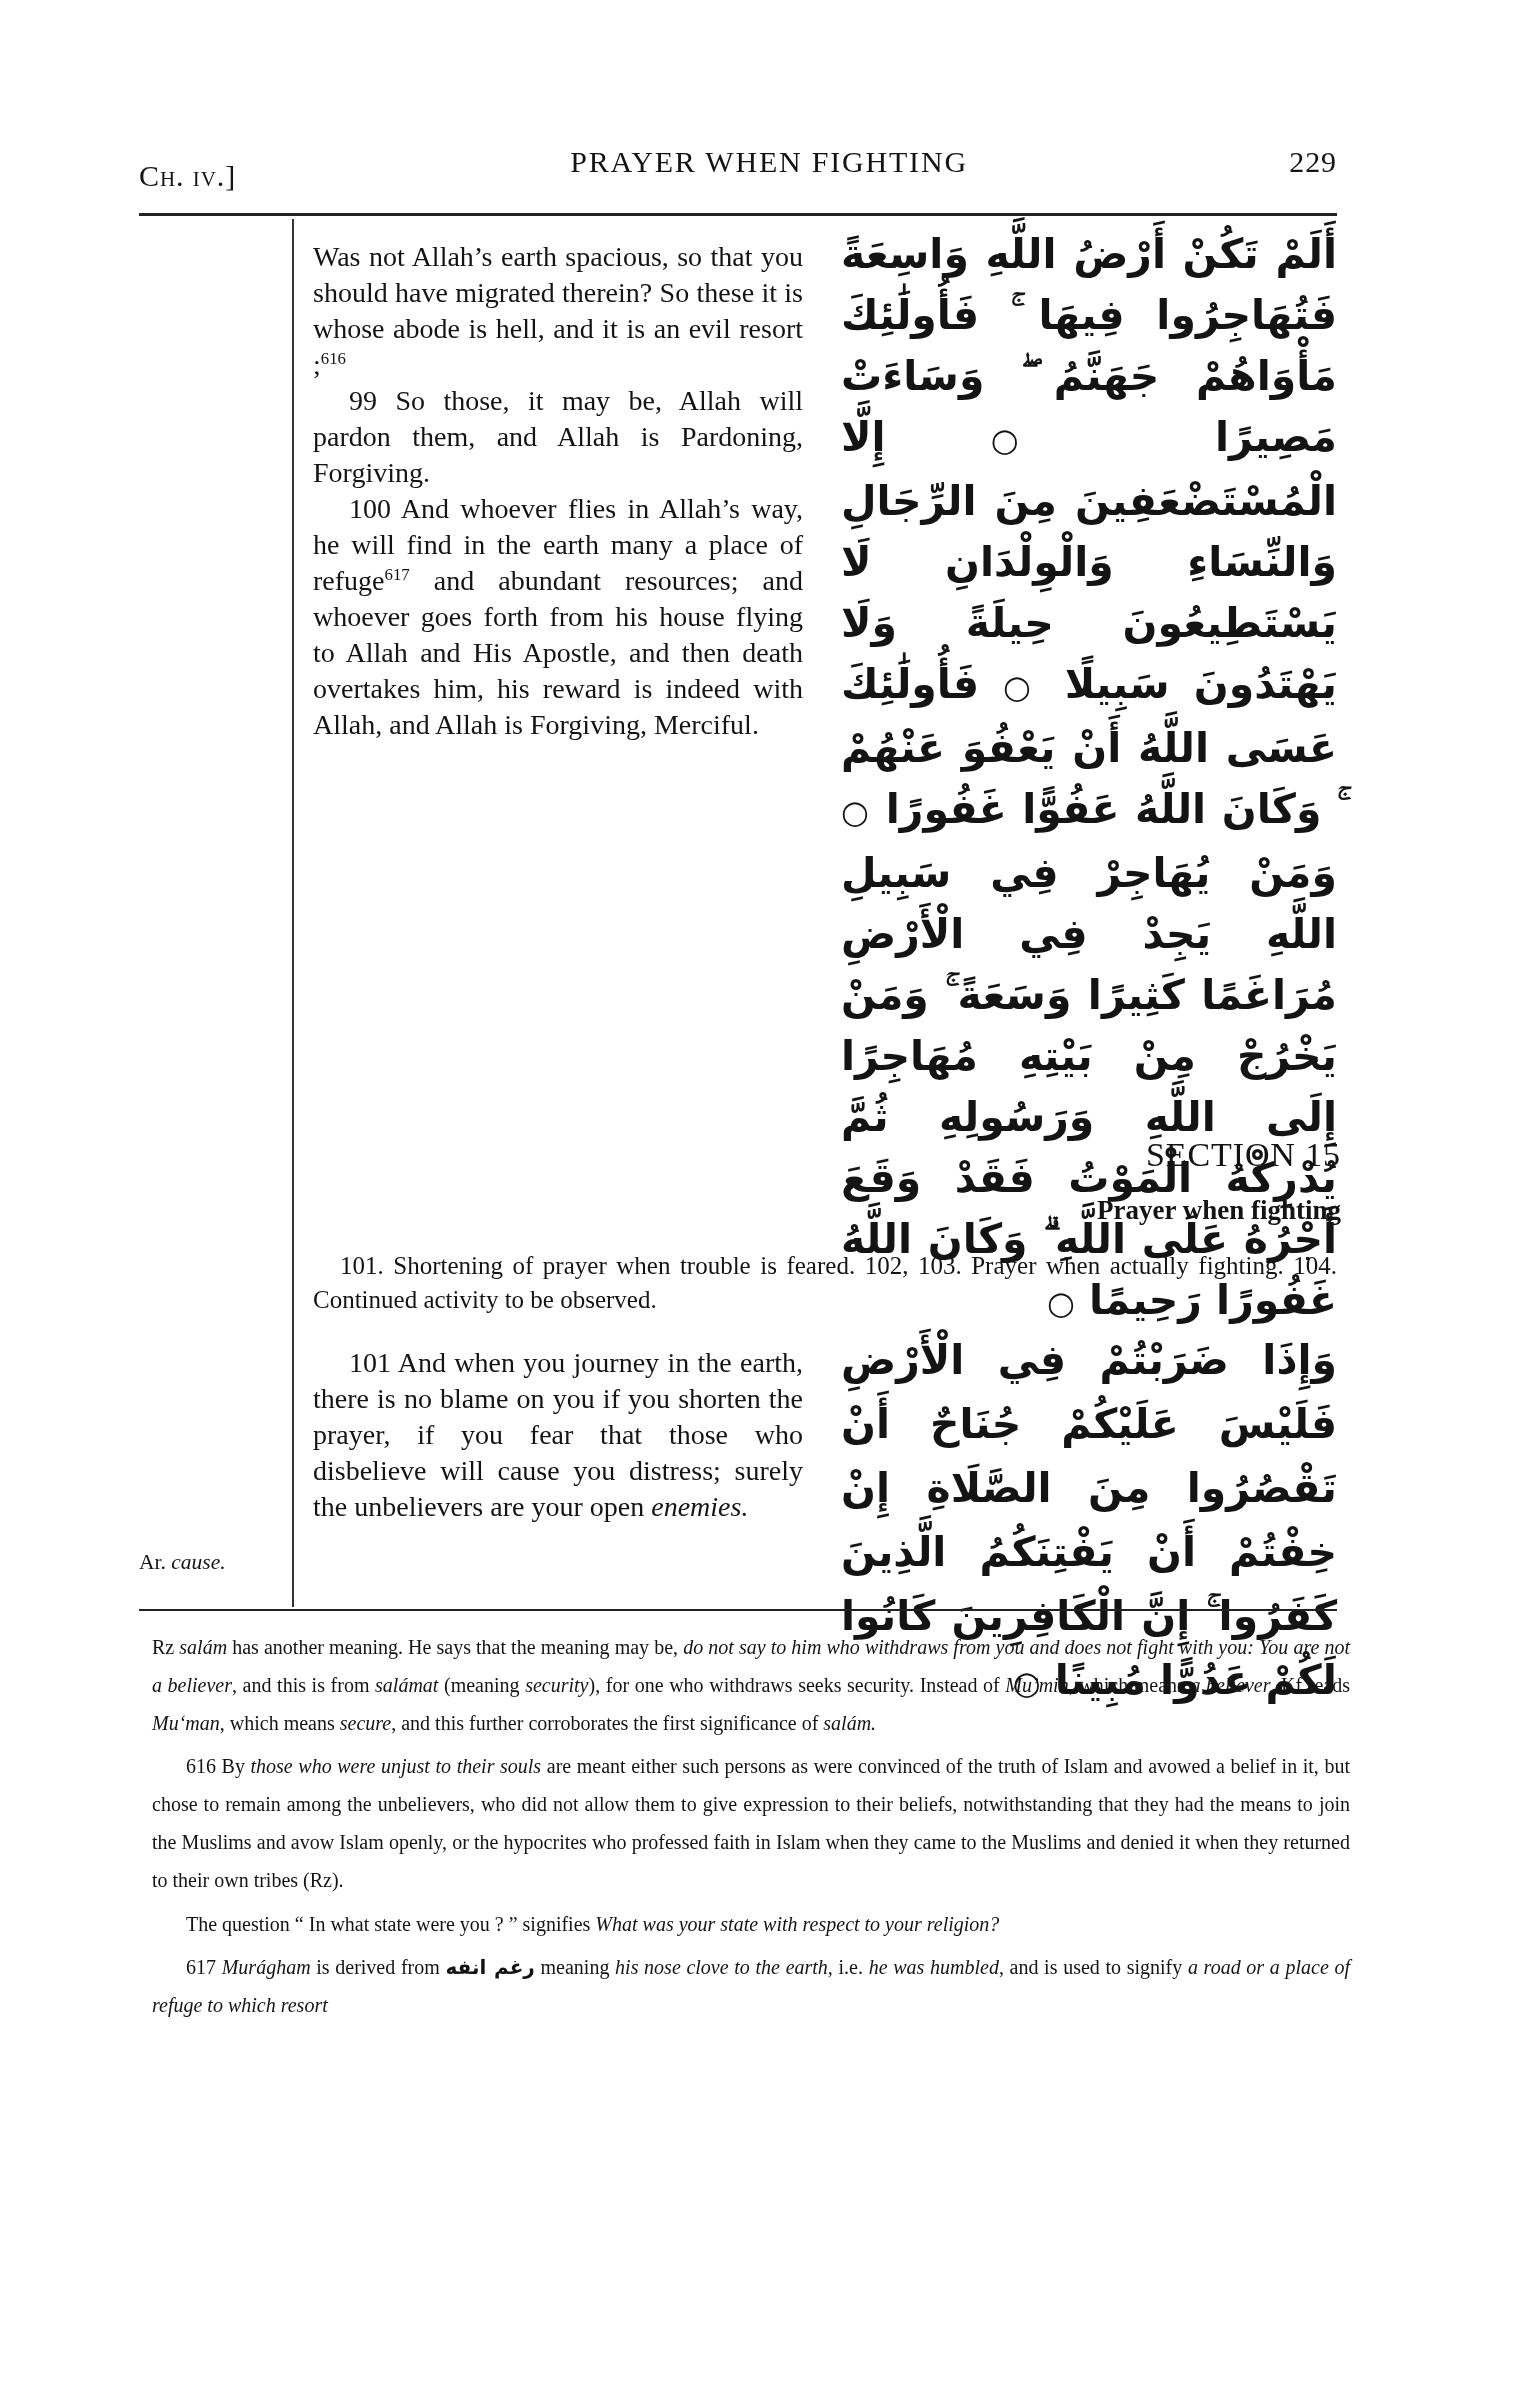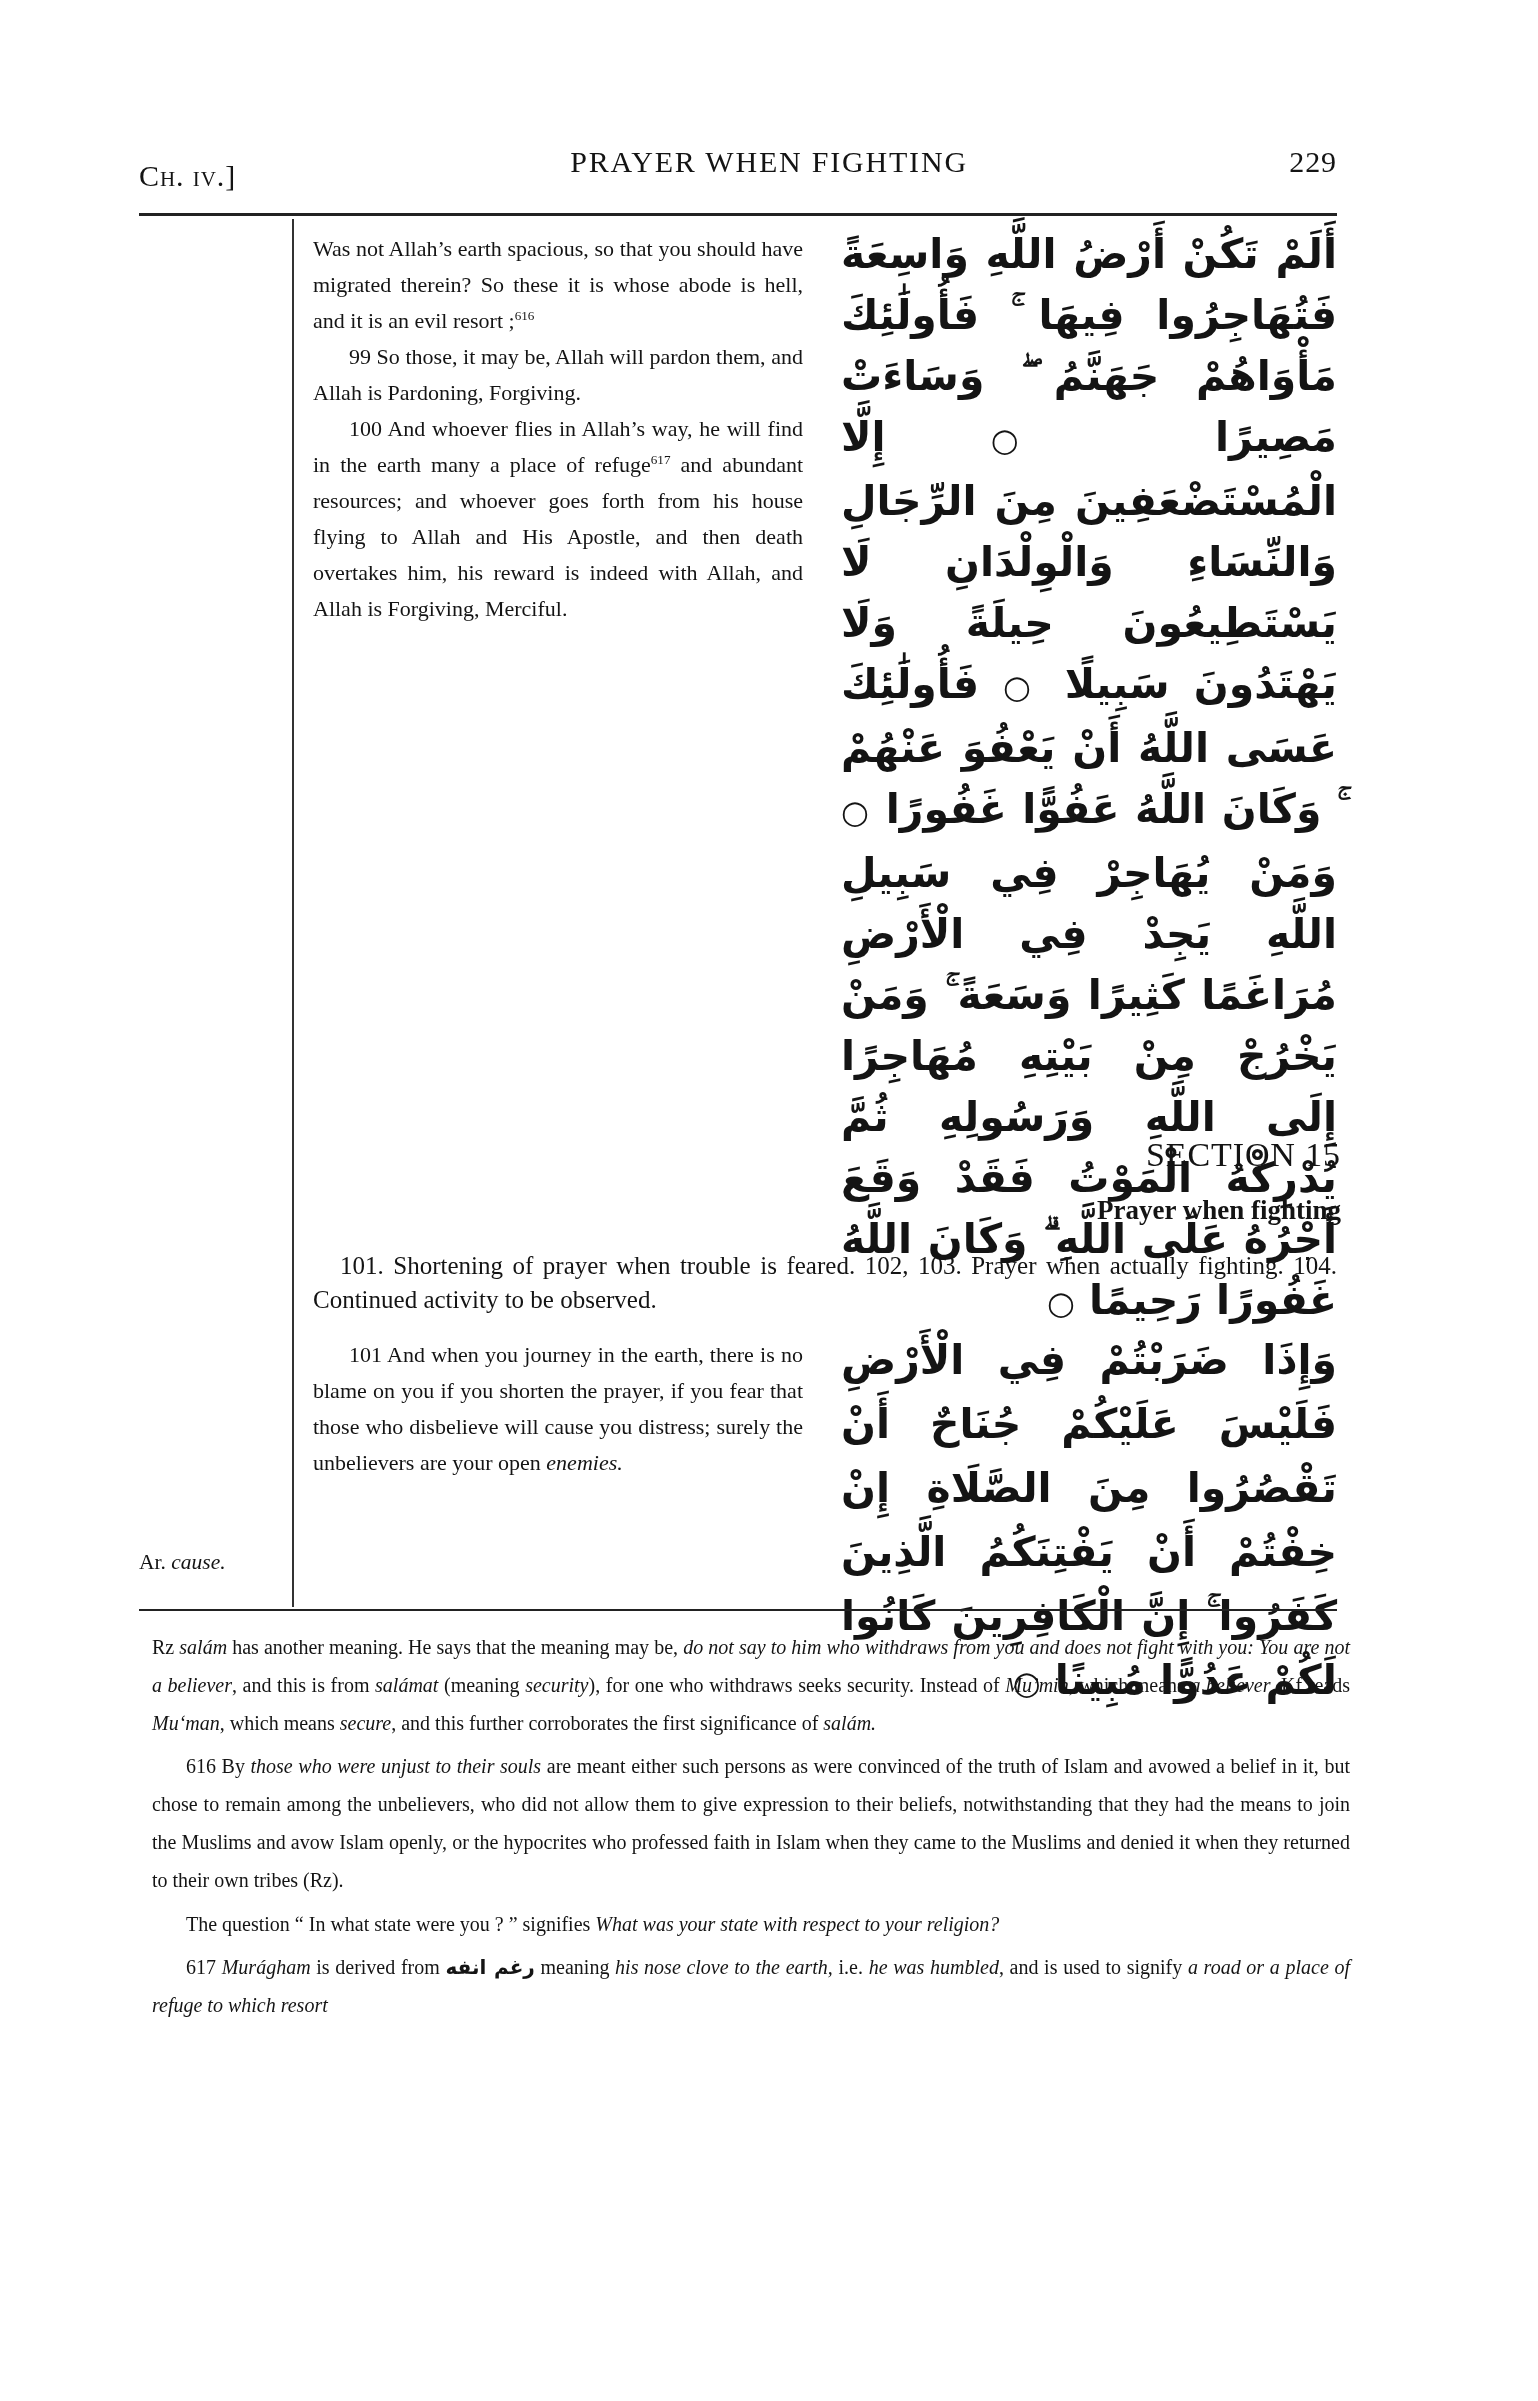--- a/index.html
+++ b/index.html
@@ -5,21 +5,21 @@
   html, body { margin:0; padding:0; background:#fff; }
   body { width:1538px; height:2401px; position:relative; overflow:hidden;
          font-family:"Liberation Serif","DejaVu Serif",serif; color:#141414; }
   .abs { position:absolute; }
   .hdr { top:145px; font-size:30px; letter-spacing:0.9px; }
   #hdr-left { left:139px; font-variant:small-caps;margin-top:14px; }
   #hdr-center { left:0; width:1538px; text-align:center; letter-spacing:1.8px; }
   #hdr-right { right:201px; }
   .rule { position:absolute; background:#222; }
   .margin-line { position:absolute; left:292px; width:1.8px; background:#333; }
-  .eng { position:absolute; left:313px; width:490px; font-size:22px; line-height:36px; text-align:justify; }
+  .eng { position:absolute; left:313px; width:490px; font-size:28px; line-height:36px; text-align:justify;margin-top:8px; }
   .eng p { margin:0; }
   .eng p.indent { text-indent:36px; }
   sup { font-size:60%; line-height:0; vertical-align:super; }
   .ar { position:absolute; left:841px; width:496px; direction:rtl; text-align:justify;
         font-family:"DejaVu Sans",sans-serif; font-size:41px; line-height:61px; font-weight:bold; }
   .ar span.ayah { font-weight:normal; font-size:32px; }
   .center { position:absolute; left:295px; width:1046px; text-align:right; }
   #sec-title { top:1136px; font-size:34px; letter-spacing:0.9px; }
   #sec-sub { top:1195px; font-size:27px; font-weight:bold; }
   #sec-summary { position:absolute; left:313px; width:1024px; top:1249px; font-size:25px; line-height:34px; text-align:justify; text-indent:27px; }

